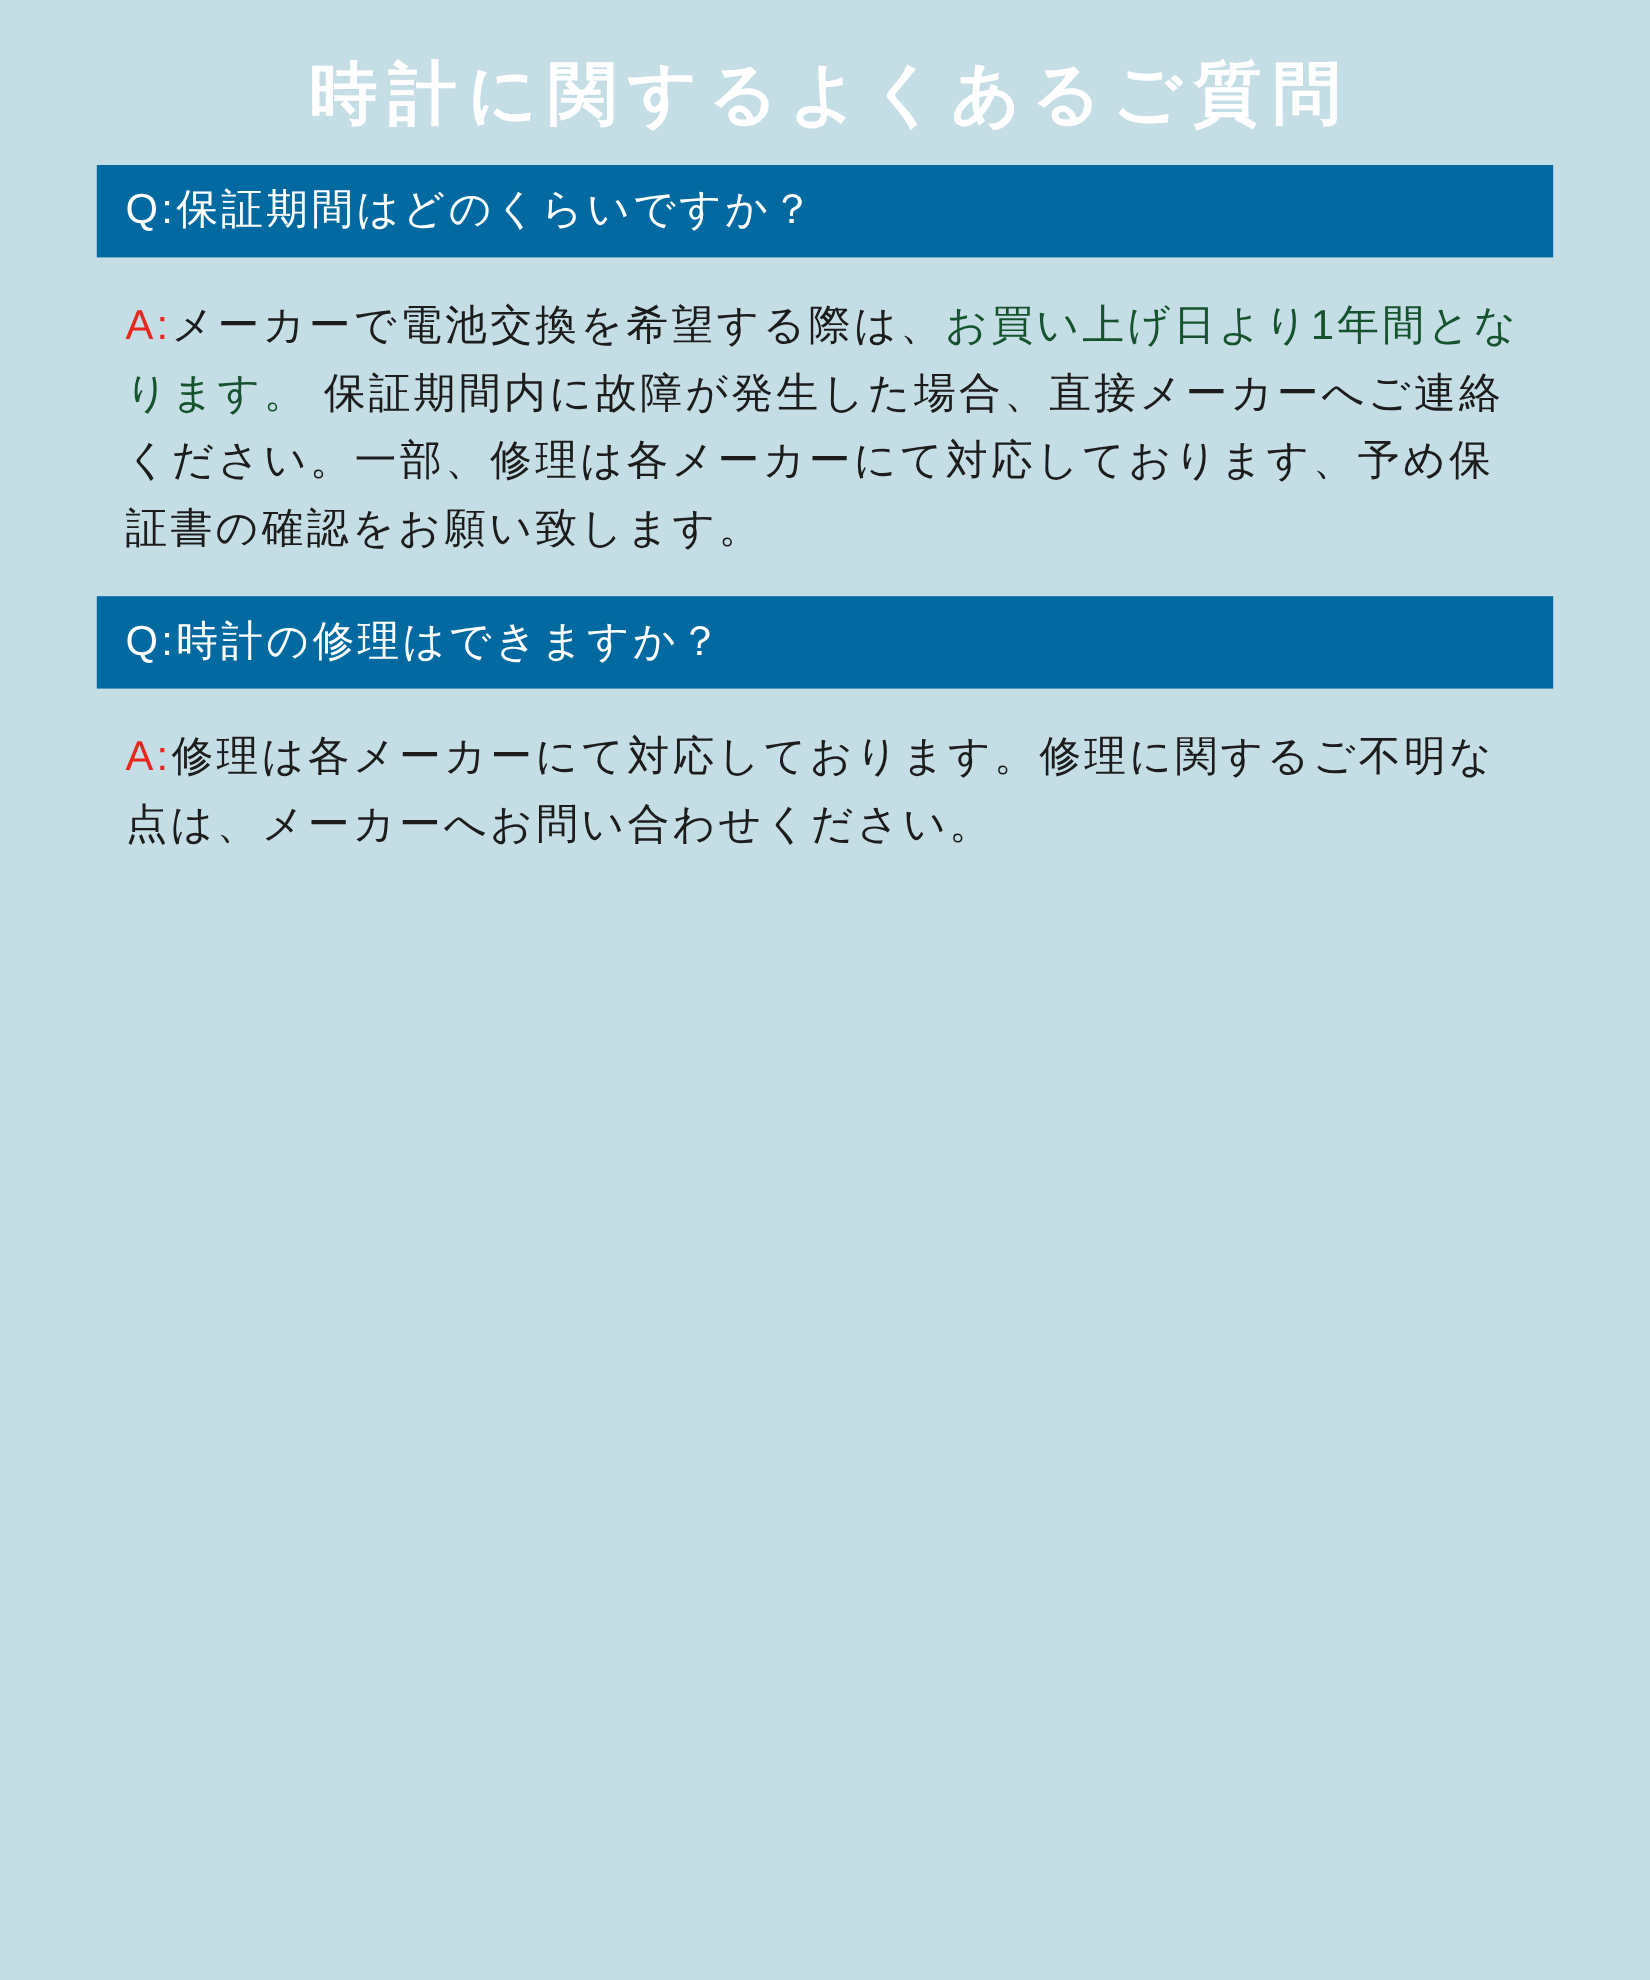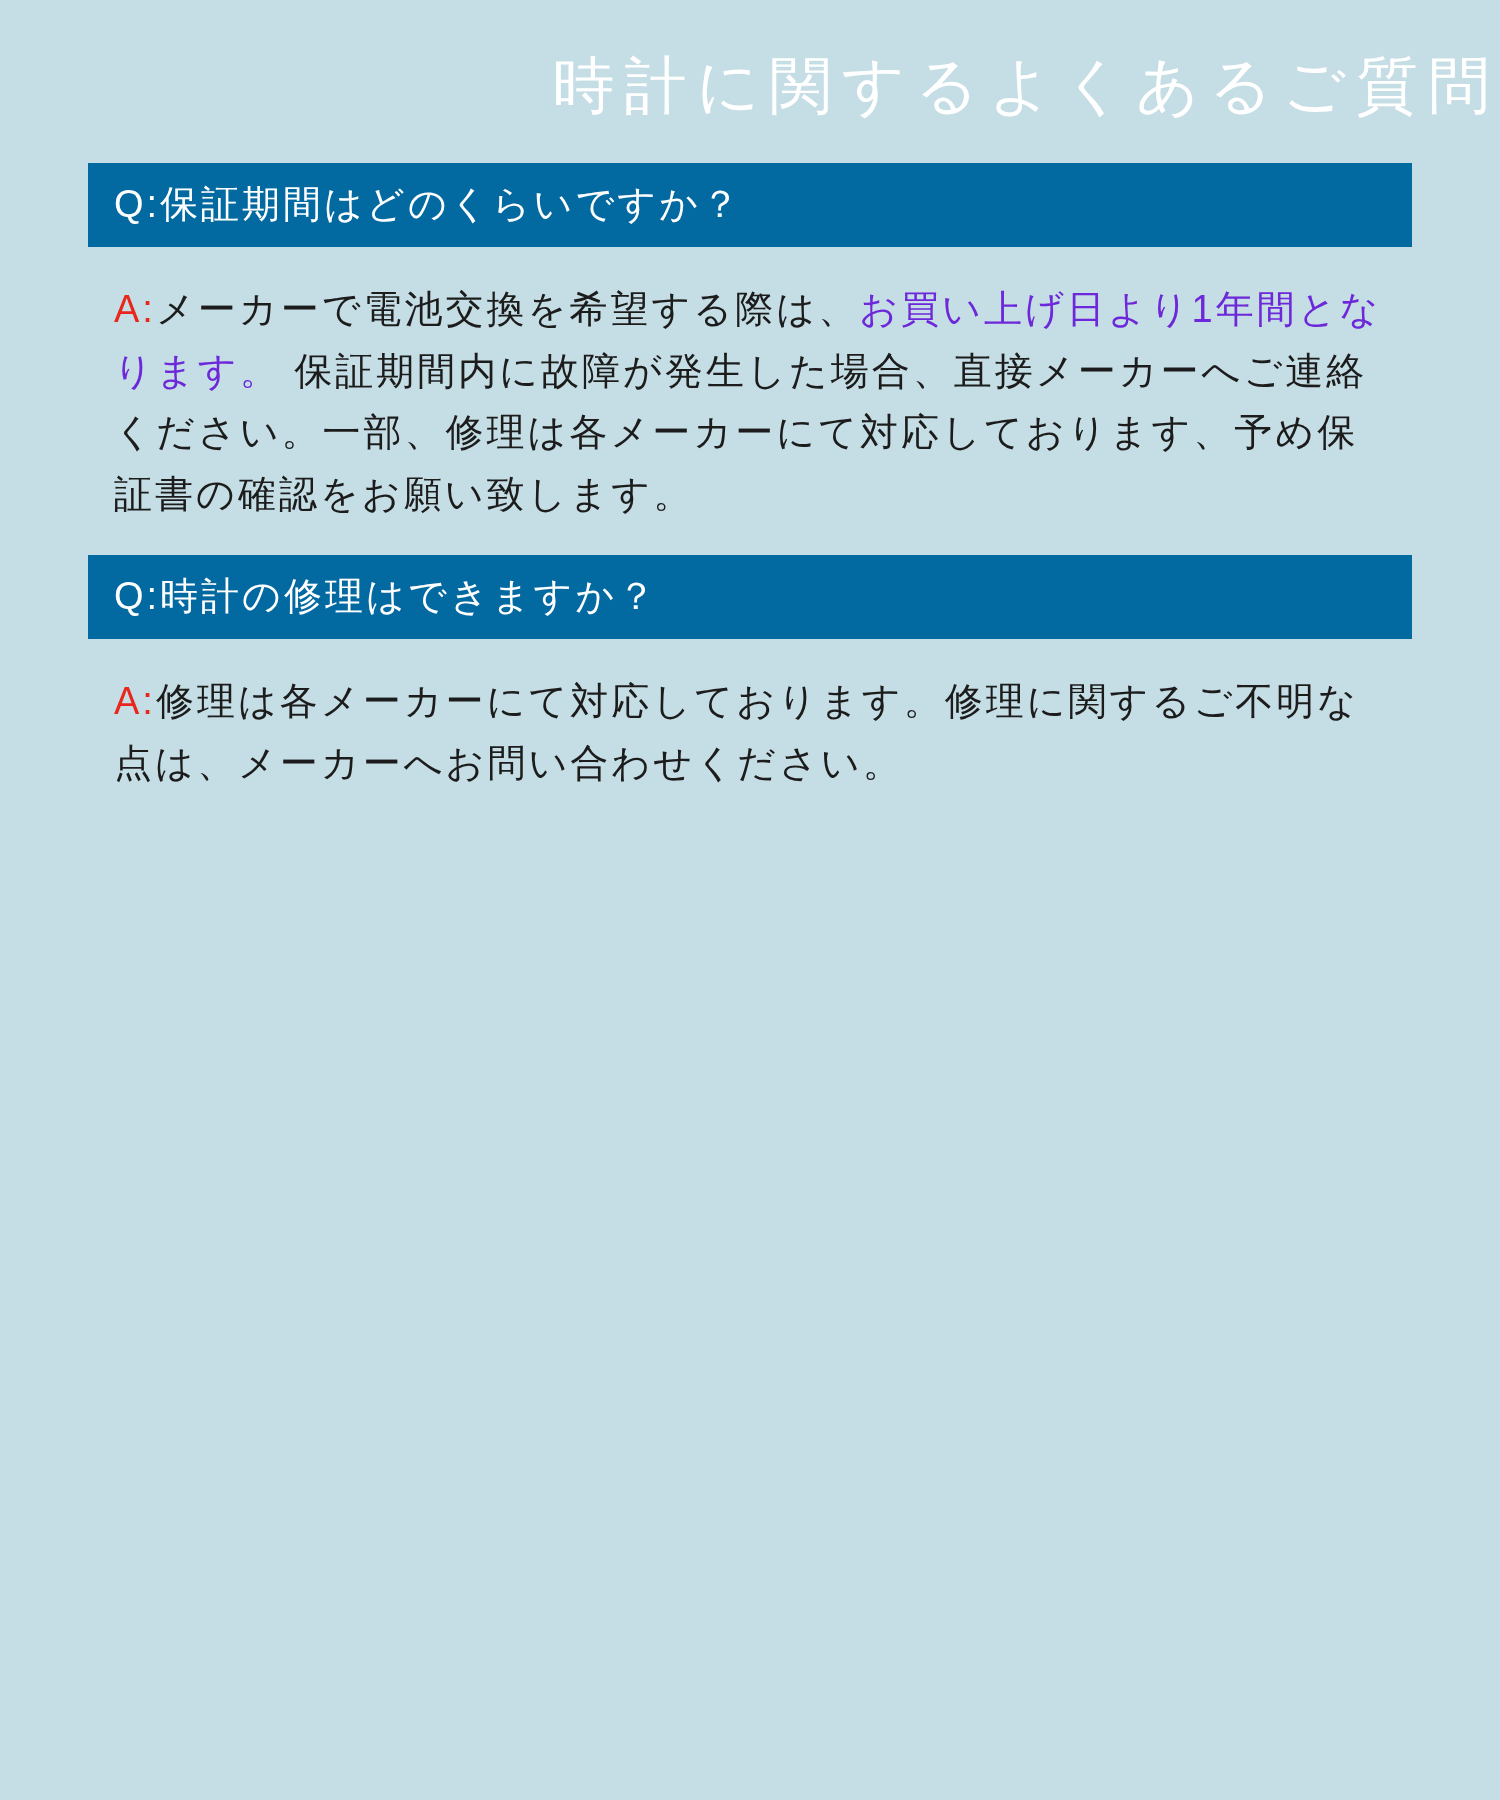--- a/index.html
+++ b/index.html
@@ -15,27 +15,27 @@
   }
   .page {
     position: relative;
     width: 1500px;
     height: 1800px;
     box-sizing: border-box;
     padding: 0;
     overflow: hidden;
   }
   .page-title {
-    text-align: right;
+    text-align: center;
     color: #ffffff;
     font-size: 62px;
     letter-spacing: 10px;
-    font-weight: 400;
+    font-weight: 700;
     margin: 0;
-    padding: 52px 0 43px 0;
+    padding: 52px 0 30px 0;
     line-height: 1.1;
     text-indent: 10px;
   }
   .faq-list {
     padding: 0 88px 0 88px;
   }
   .faq-item {
     margin-bottom: 0;
   }
   .q-bar {
@@ -53,21 +53,21 @@
     font-size: 38px;
     letter-spacing: 3px;
     line-height: 1.62;
     padding: 32px 26px 30px 26px;
     box-sizing: border-box;
   }
   .a-label {
     color: #e8261c;
   }
   .hl-red {
-    color: #6d28d9;
+    color: #14532d;
   }
 </style>
 </head>
 <body>
 
 <div class="page">
 
   <h1 class="page-title">時計に関するよくあるご質問</h1>
 
   <div class="faq-list">

